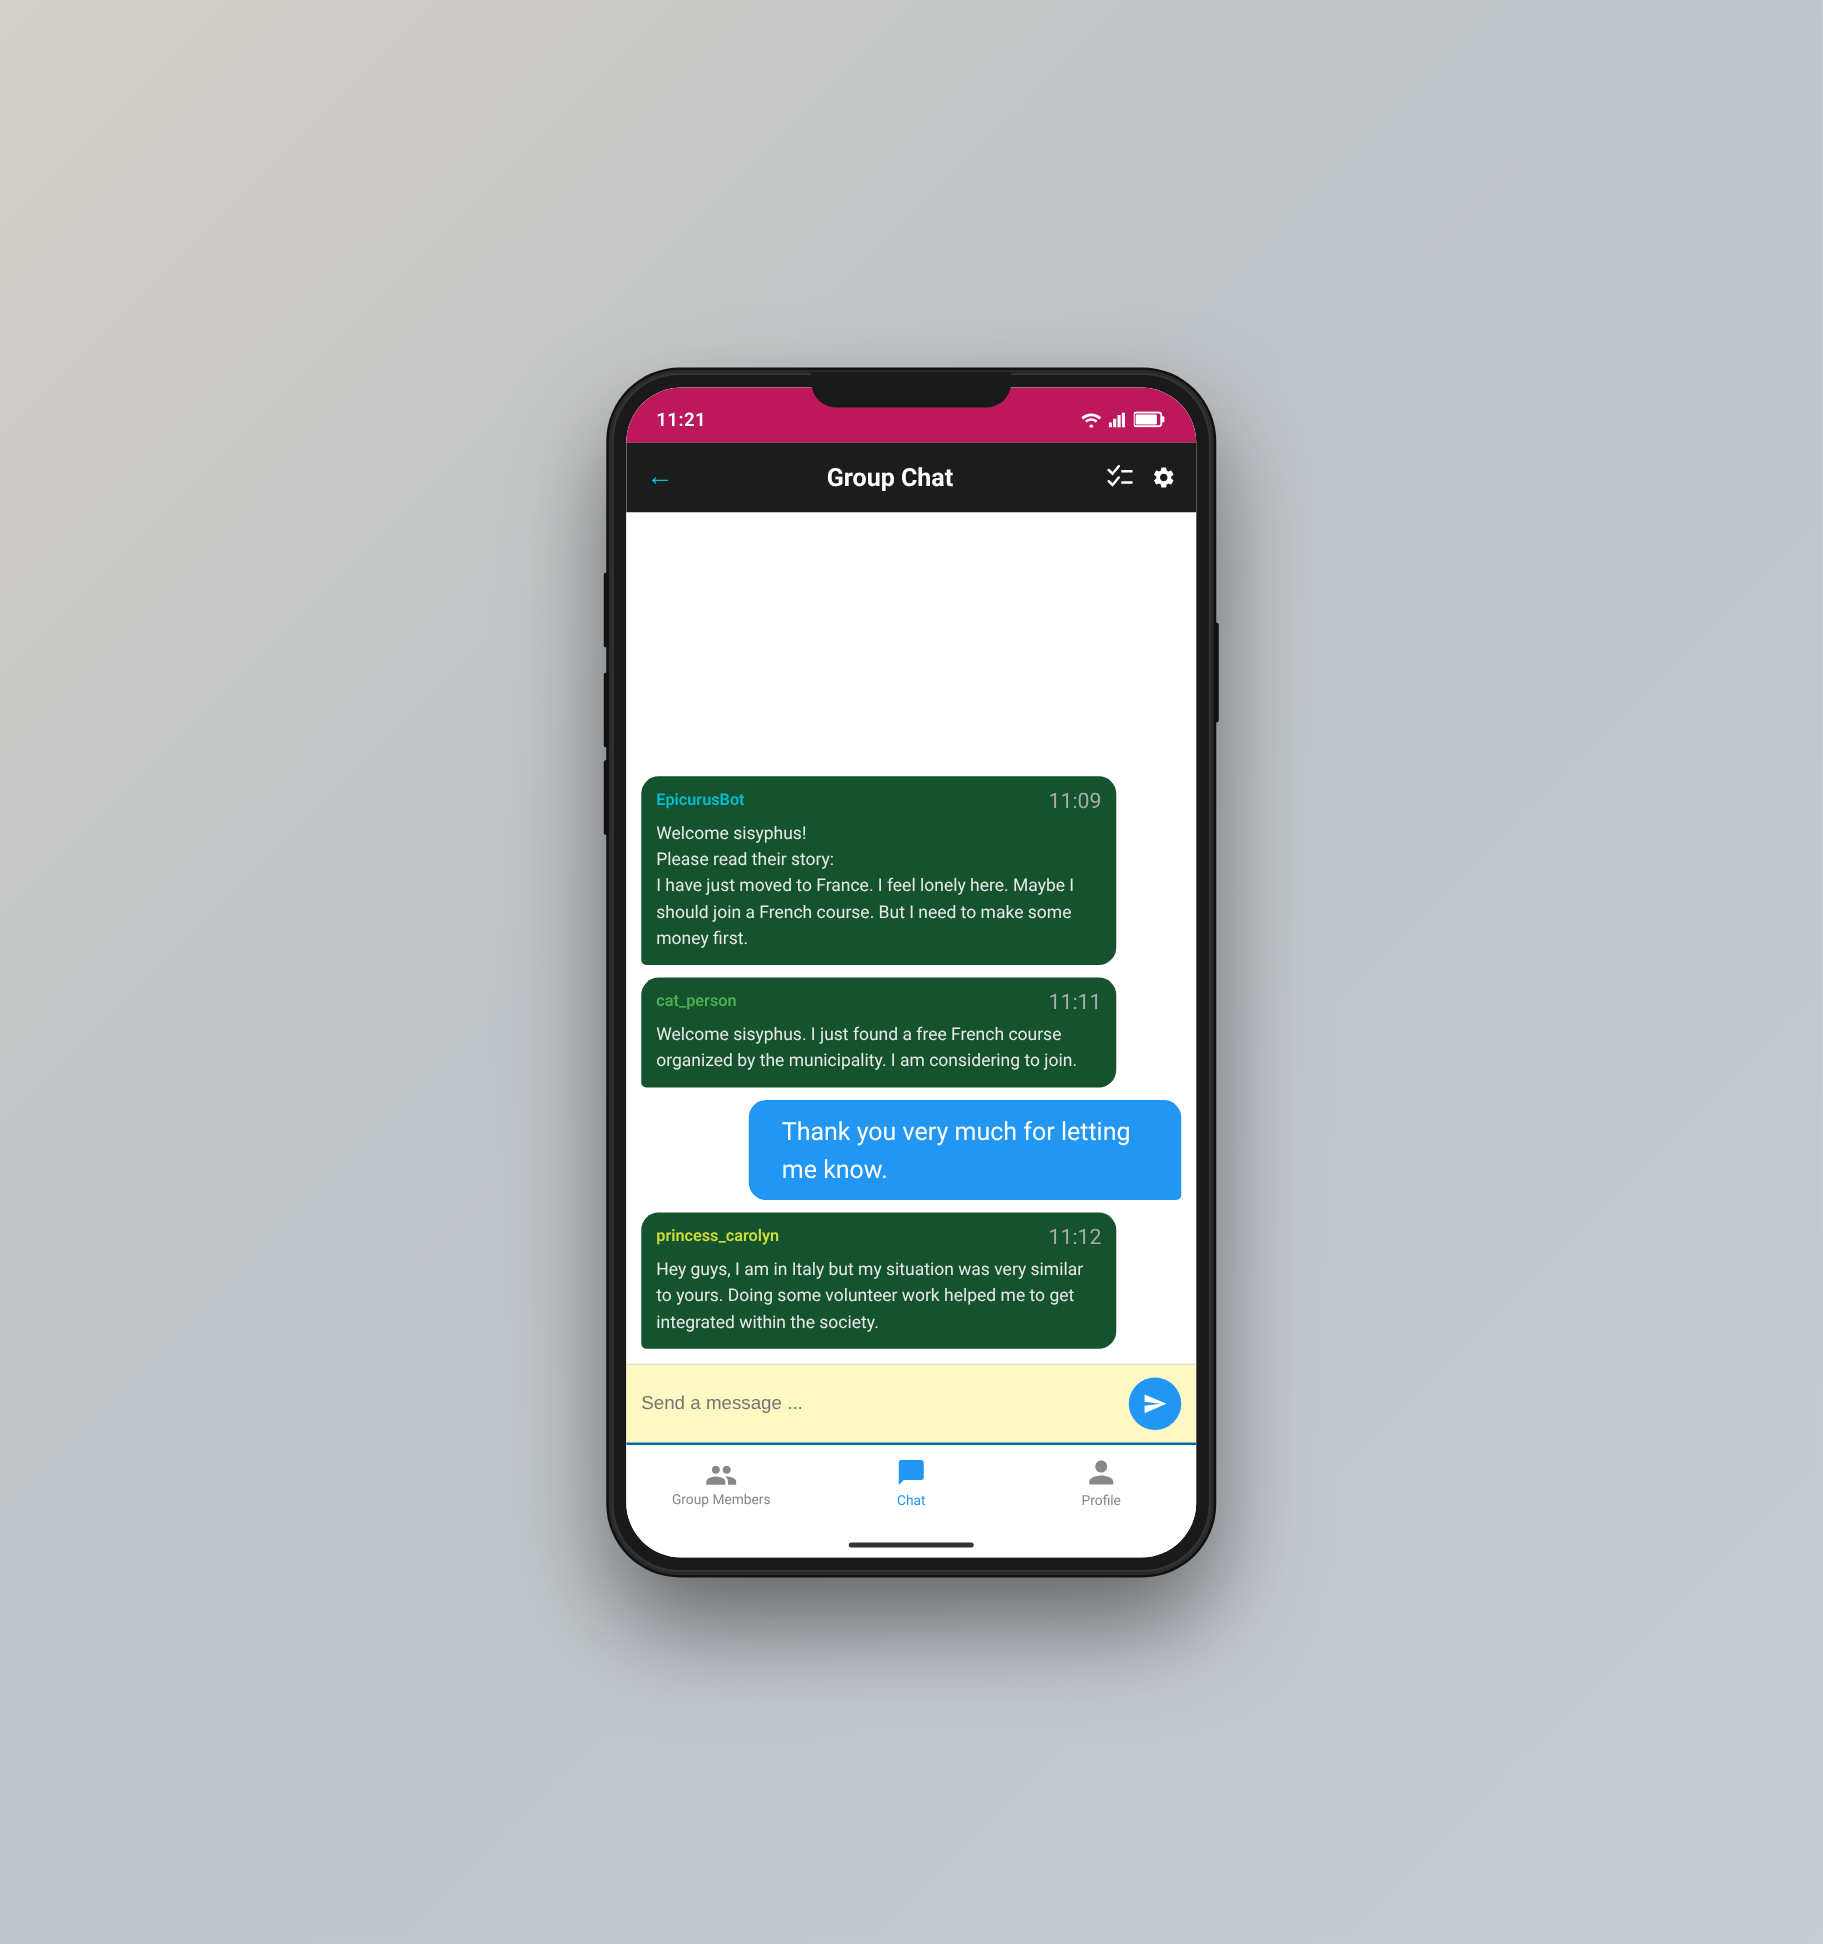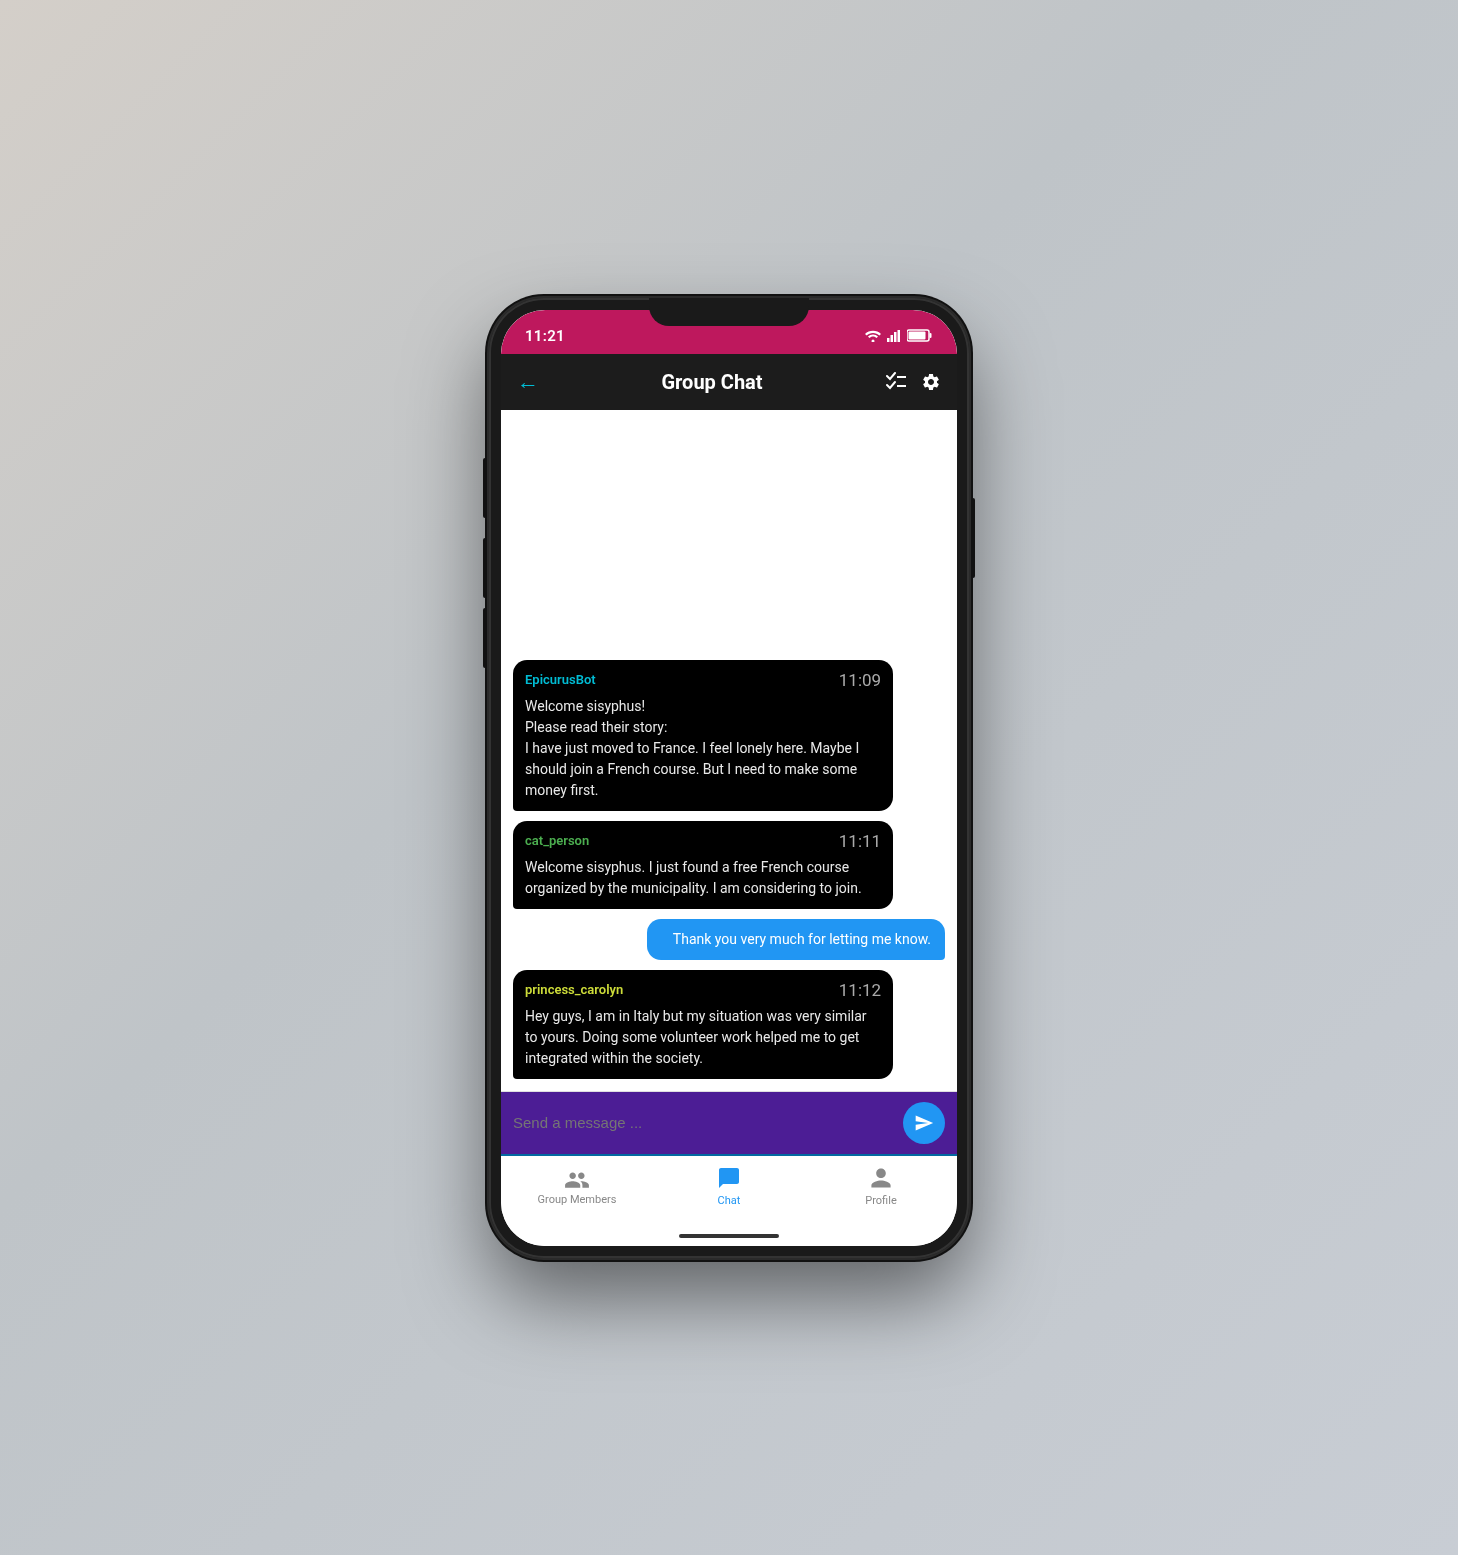--- a/index.html
+++ b/index.html
@@ -157,21 +157,21 @@
       overflow-y: auto;
       padding: 12px;
       display: flex;
       flex-direction: column;
       gap: 10px;
     }
 
     
     .msg-received {
       align-self: flex-start;
-      background: #000000;
+      background: #14532d;
       border-radius: 14px 14px 14px 4px;
       padding: 10px 12px;
       max-width: 88%;
     }
 
     .msg-header {
       display: flex;
       justify-content: space-between;
       align-items: center;
       margin-bottom: 6px;
@@ -203,28 +203,28 @@
     .msg-sent {
       align-self: flex-end;
       background: #2196f3;
       border-radius: 14px 14px 4px 14px;
       padding: 10px 14px;
       max-width: 80%;
     }
 
     .msg-sent .msg-text {
       color: #fff;
-      font-size: 14px;
+      font-size: 20px;
       line-height: 1.5;
       margin-left: 12px;
     }
 
     
     .input-area {
-      background: #4c1d95;
+      background: #fef9c3;
       padding: 10px 12px;
       display: flex;
       align-items: center;
       gap: 10px;
       flex-shrink: 0;
       border-top: 1px solid #e0e0e0;
     }
 
     .message-input {
       flex: 1;

